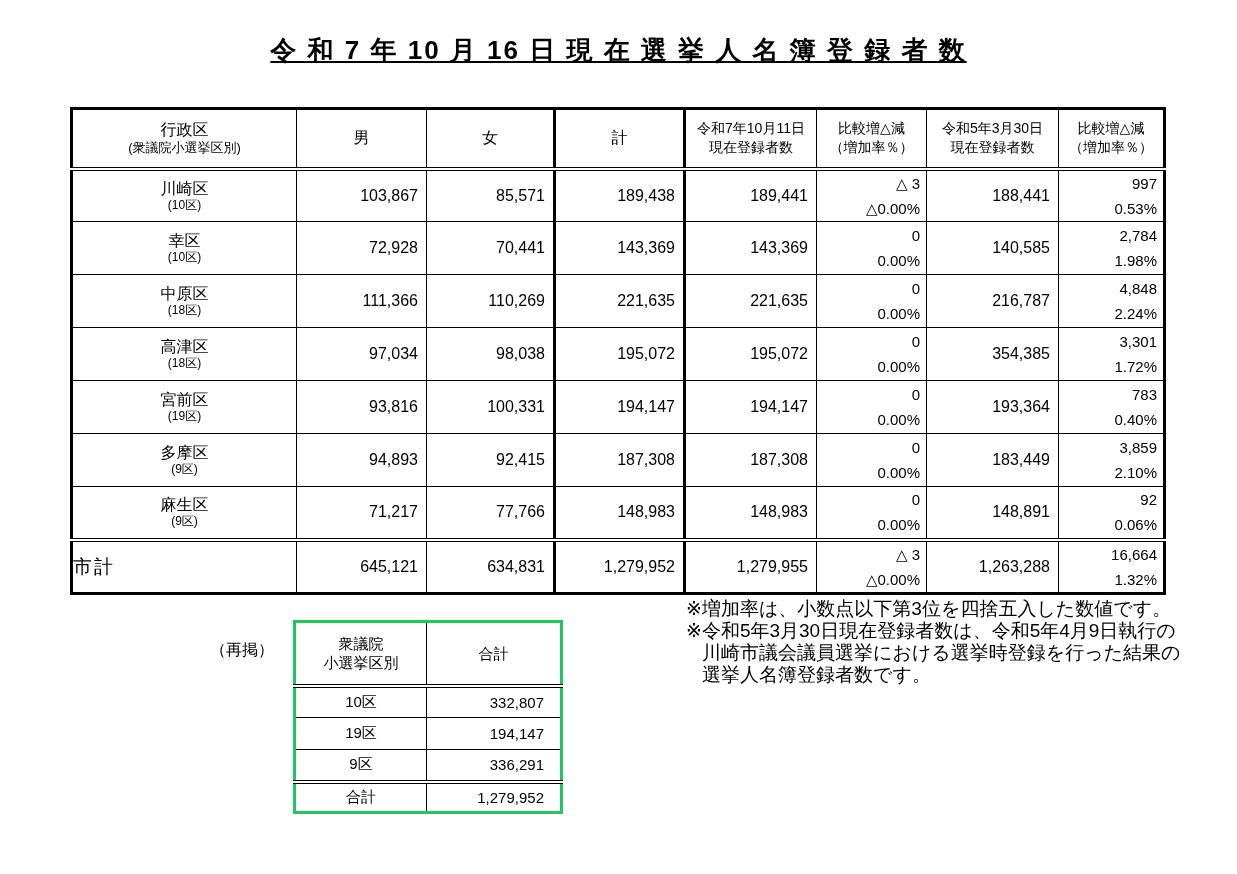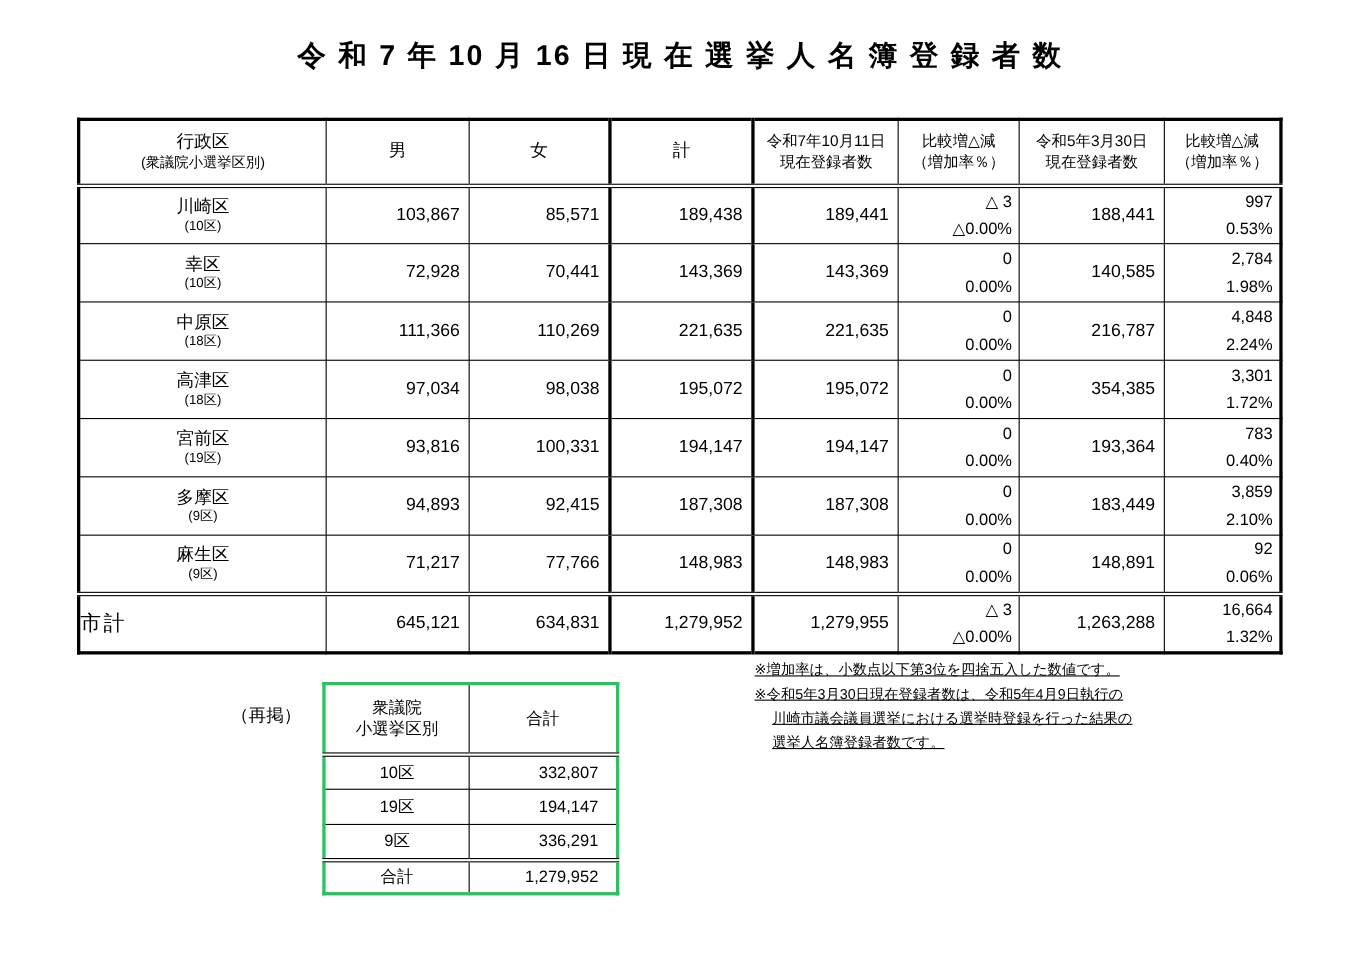--- a/index.html
+++ b/index.html
@@ -5,21 +5,21 @@
   * { margin: 0; padding: 0; box-sizing: border-box; }
   html, body { background: #fff; }
   body {
     width: 1237px; height: 874px; position: relative;
     font-family: "Liberation Sans", "DejaVu Sans", sans-serif;
     color: #000;
   }
   .page-title {
     position: absolute; top: 33px; left: 0; width: 1237px;
     text-align: center; font-size: 26px; font-weight: bold;
-    letter-spacing: 2px; white-space: nowrap;
+    letter-spacing: 2px; white-space: nowrap; text-decoration: underline;
   }
   
   table { border-collapse: collapse; table-layout: fixed; }
   .main-table {
     position: absolute; left: 70px; top: 107px;
     border: 3px solid #000;
   }
   .main-table td { border: 1px solid #000; vertical-align: middle; overflow: hidden; }
   .main-table tr.hdr td { height: 60px; border-bottom: 4px double #000; text-align: center; }
   .main-table tr.datarow td { height: 53px; }
@@ -30,21 +30,21 @@
   .hd2 { font-size: 13px; line-height: 16px; }
   .hd-2line { font-size: 14px; line-height: 19px; }
   .region { text-align: center; }
   .region .r1 { font-size: 16px; line-height: 19px; }
   .region .r2 { font-size: 12px; line-height: 15px; }
   .num { text-align: right; padding-right: 8px; font-size: 16px; }
   .dual { text-align: right; padding-right: 6px; font-size: 15px; }
   .dual div { line-height: 25px; }
   .cityname { text-align: left; font-size: 19px; letter-spacing: 2px; }
   
-  .notes { position: absolute; left: 686px; top: 598px; font-size: 13px; text-decoration: underline; }
+  .notes { position: absolute; left: 686px; top: 598px; font-size: 19px; }
   .notes div { line-height: 22px; white-space: nowrap; }
   .notes .indent { padding-left: 16px; }
   
   .reprint-label { position: absolute; left: 210px; top: 640px; font-size: 16px; }
   .sub-table { position: absolute; left: 293px; top: 620px; border: 3px solid #22c55e; }
   .sub-table td { border: 1px solid #000; vertical-align: middle; }
   .sub-table tr.hdr td { height: 64px; border-bottom: 4px double #000; text-align: center; font-size: 15px; line-height: 19px; }
   .sub-table tr.datarow td { height: 32px; }
   .sub-table tr.totalrow td { height: 31px; border-top: 4px double #000; }
   .sub-table .dist { text-align: center; font-size: 15px; }

